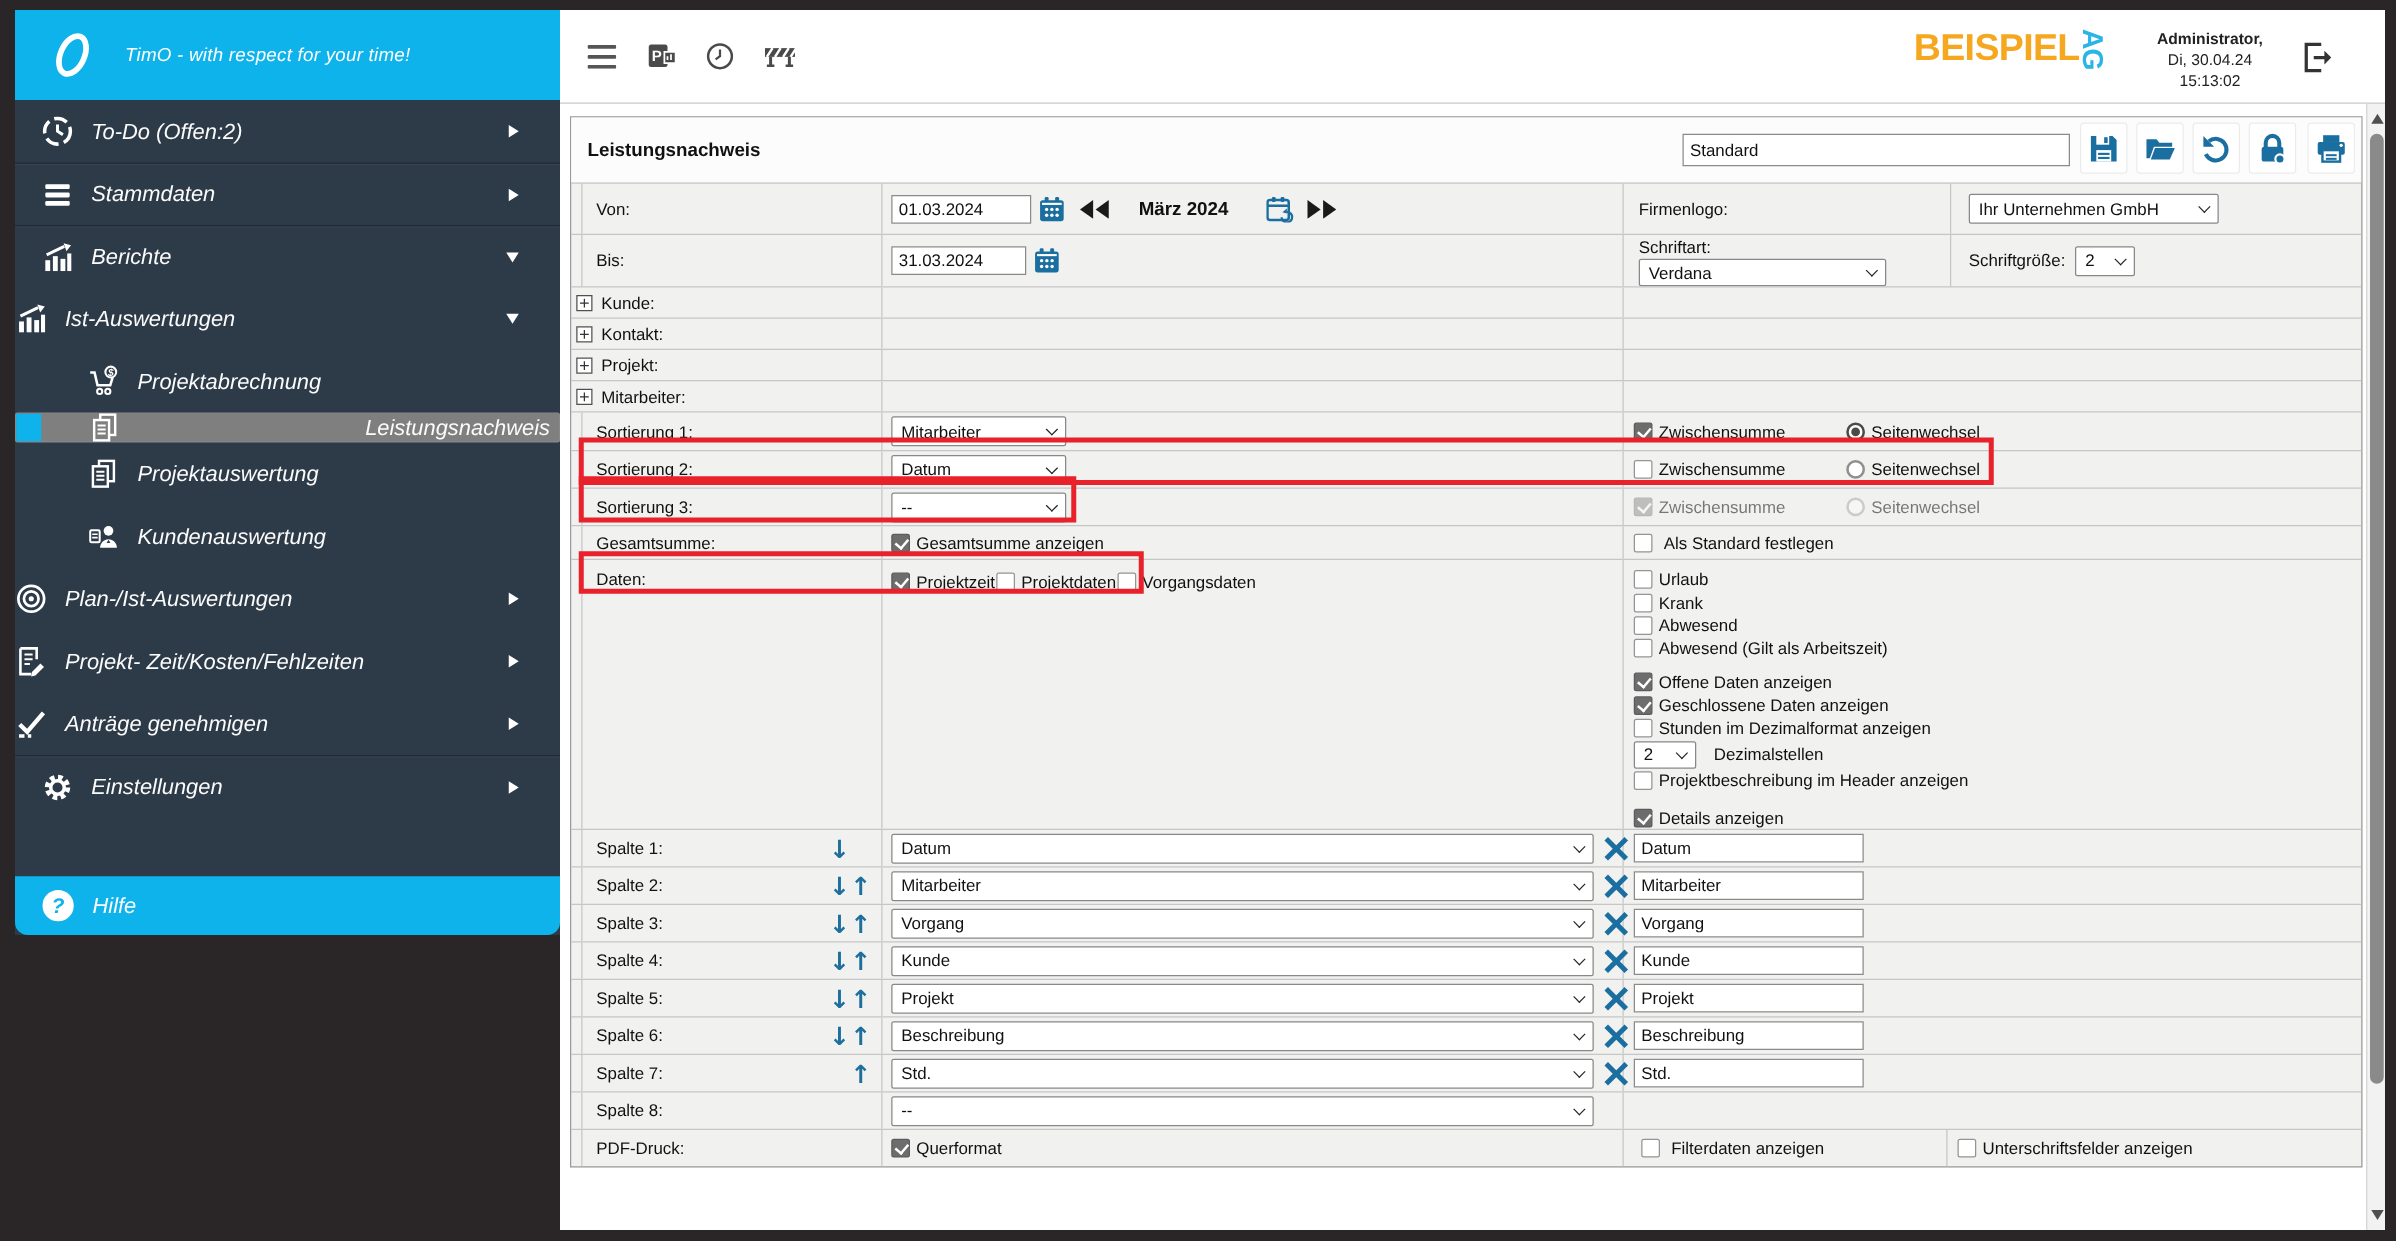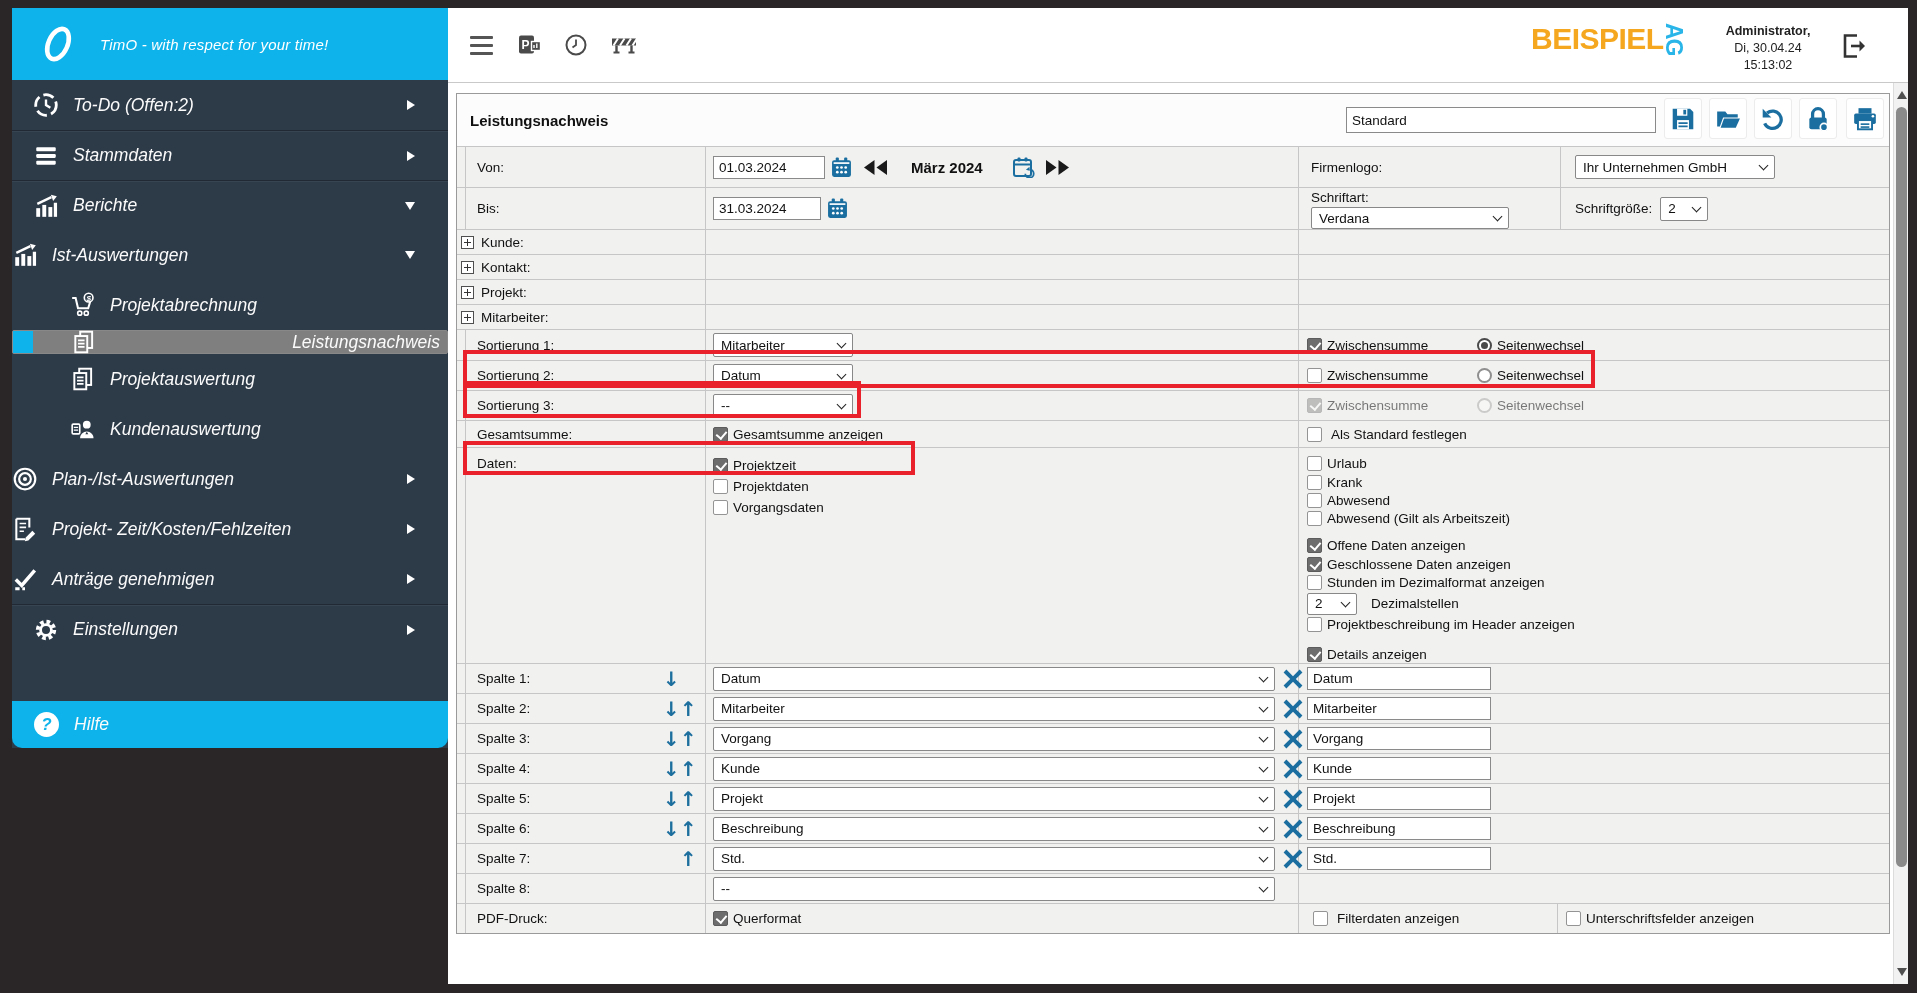--- a/index.html
+++ b/index.html
@@ -571,21 +571,21 @@
         <div class="c-right">
           <span class="cb"></span>
           <span class="optlbl" style="margin-left:9px;">Als Standard festlegen</span>
         </div>
       </div>
 
       <div class="row row-daten">
         <div class="c-label ind" style="align-items:flex-start; padding-top:8px;">
             <span>Daten:</span>
           </div>
-        <div class="c-content" style="flex-direction:column; align-items:flex-start; justify-content:flex-start; padding-top:7px; gap:1px;">
+        <div class="c-content" style="flex-direction:row; align-items:flex-start; justify-content:flex-start; padding-top:7px; gap:1px;">
           <span class="opt">
               <span class="cb on"></span>
               <span class="optlbl">Projektzeit</span>
             </span>
           <span class="opt">
               <span class="cb"></span>
               <span class="optlbl">Projektdaten</span>
             </span>
           <span class="opt">
               <span class="cb"></span>

